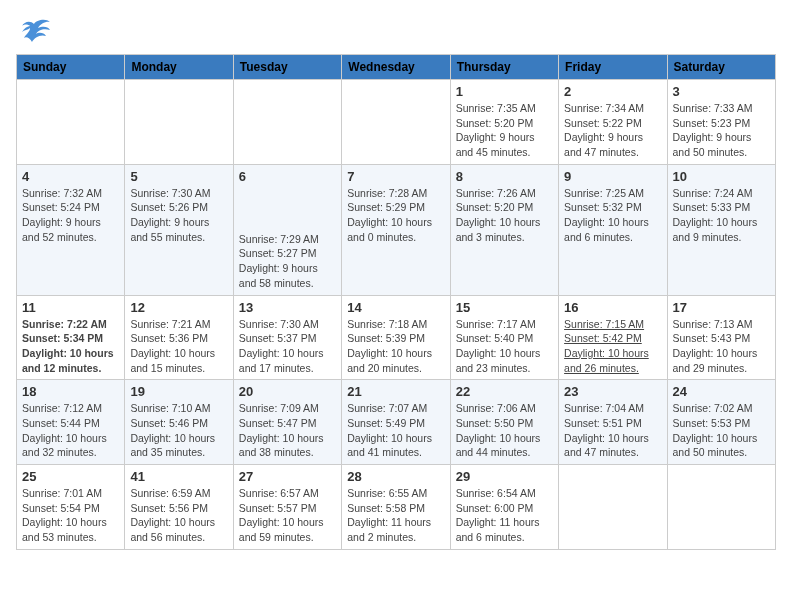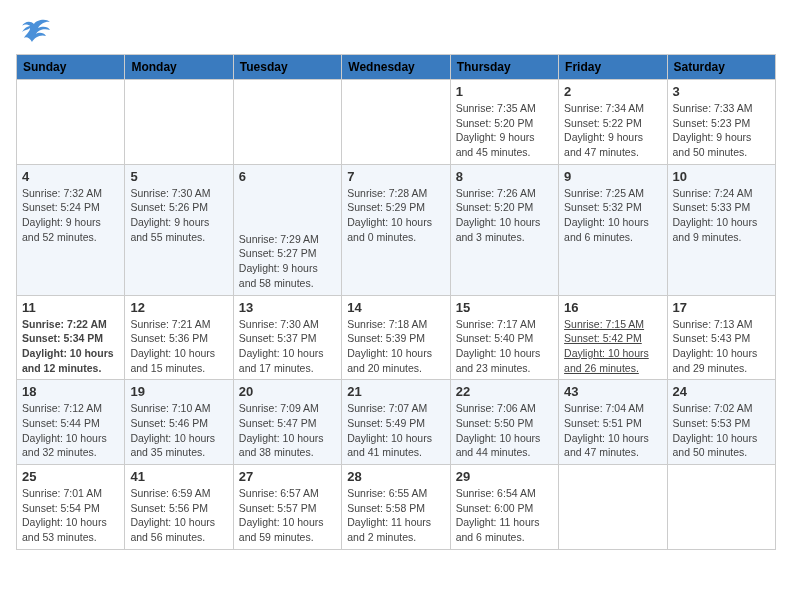--- a/index.html
+++ b/index.html
@@ -270,21 +270,21 @@
 and 41 minutes.</div>
         </td>
         <td>
           <div class="day-number">22</div>
           <div class="day-info" style="white-space: pre-line;">Sunrise: 7:06 AM
 Sunset: 5:50 PM
 Daylight: 10 hours
 and 44 minutes.</div>
         </td>
         <td>
-          <div class="day-number">43</div>
+          <div class="day-number">23</div>
           <div class="day-info" style="white-space: pre-line;">Sunrise: 7:04 AM
 Sunset: 5:51 PM
 Daylight: 10 hours
 and 47 minutes.</div>
         </td>
         <td>
           <div class="day-number">24</div>
           <div class="day-info" style="white-space: pre-line;">Sunrise: 7:02 AM
 Sunset: 5:53 PM
 Daylight: 10 hours

